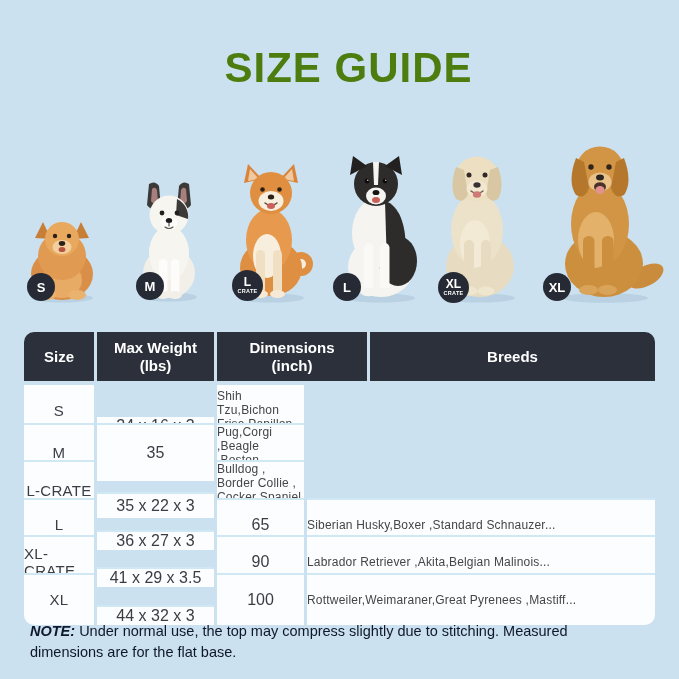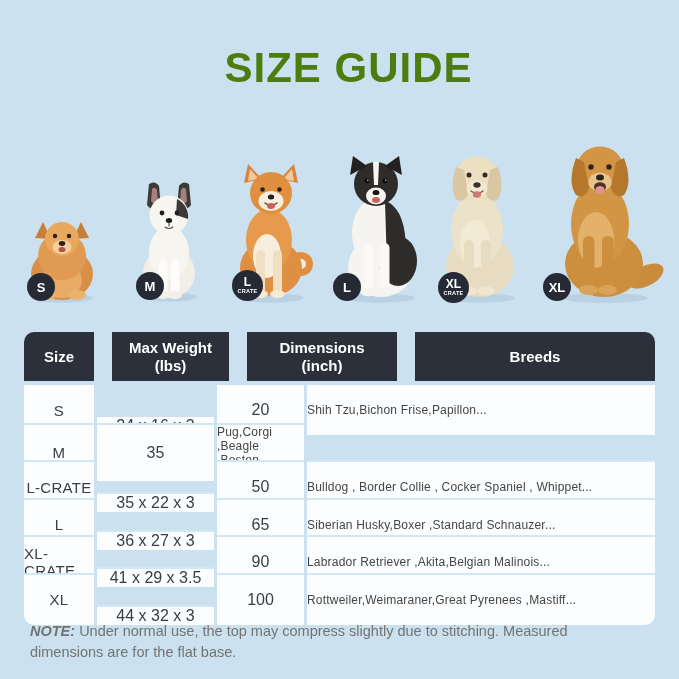--- a/index.html
+++ b/index.html
@@ -18,41 +18,41 @@
   .badge{position:absolute;background:#262a34;border-radius:50%;color:#ffffff;
          display:flex;flex-direction:column;align-items:center;justify-content:center;
          font-weight:700;line-height:1;z-index:5;}
   .badge.plain{width:28px;height:28px;font-size:13px;}
   .badge.crate{width:31px;height:31px;font-size:12px;}
   .badge .badge-sub{font-size:5.5px;letter-spacing:.3px;margin-top:1px;font-weight:700;}
   .badge .badge-sub:empty{display:none;}
 
   
   .t-header{position:absolute;left:24px;top:332px;width:631px;height:49px;
-            display:grid;grid-template-columns:70px 117px 150px 1fr;column-gap:18px;}
+            display:grid;grid-template-columns:70px 117px 150px 1fr;column-gap:3px;}
   .t-header .h-cell{background:#2b303b;color:#ffffff;display:flex;flex-direction:column;
             align-items:center;justify-content:center;font-weight:700;font-size:15px;line-height:1.15;}
   .t-header .h-cell:first-child{border-top-left-radius:10px;}
   .t-header .h-cell:last-child{border-top-right-radius:10px;}
   .t-header .h-line:empty{display:none;}
 
   .t-body{position:absolute;left:24px;top:385px;width:631px;}
   .t-row{display:grid;grid-template-columns:70px 117px 87px 1fr;column-gap:3px;height:37.5px;}
   .t-row .cell{background:#fbfdff;display:flex;align-items:center;justify-content:center;
                color:#3a3e44;box-sizing:border-box;}
   .t-row + .t-row .cell{border-top:2px solid #cfe8f3;}
   .t-row:last-child .cell:first-child{border-bottom-left-radius:10px;}
   .t-row:last-child .cell:last-child{border-bottom-right-radius:10px;}
   .cell.c-size{font-size:15px;letter-spacing:.3px;}
   .cell.c-dim{font-size:16px;margin-top:32px;}
   .cell.c-wt{font-size:16px;}
   .cell.c-breeds{justify-content:flex-start;font-size:12px;color:#454545;letter-spacing:.2px;}
 
   
-  .note{position:absolute;left:30px;top:621px;width:600px;font-size:14.5px;line-height:21px;color:#737373;}
+  .note{position:absolute;left:30px;top:621px;width:600px;font-size:14.5px;line-height:21px;color:#0f172a;}
   .note .note-label{font-weight:700;font-style:italic;}
 </style>
 </head>
 <body>
 
 <div id="canvas">
 
   <div class="title">SIZE GUIDE</div>
 
   <div class="dog" style="left:16px;top:206px;width:92px;height:97px;">
@@ -234,32 +234,30 @@
     <div class="h-cell">
       <span class="h-line">Breeds</span>
 
     </div>
   </div>
 
   <div class="t-body">
     <div class="t-row">
       <div class="cell c-size">S</div>
       <div class="cell c-dim">24 x 16 x 3</div>
-      <div class="cell c-wt">20</div>
       <div class="cell c-breeds">Shih Tzu,Bichon Frise,Papillon...</div>
     </div>
     <div class="t-row">
       <div class="cell c-size">M</div>
       <div class="cell c-wt">35</div>
       <div class="cell c-breeds">Pug,Corgi ,Beagle ,Boston Terrier...</div>
     </div>
     <div class="t-row">
       <div class="cell c-size">L-CRATE</div>
       <div class="cell c-dim">35 x 22 x 3</div>
-      <div class="cell c-wt">50</div>
       <div class="cell c-breeds">Bulldog , Border Collie , Cocker Spaniel , Whippet...</div>
     </div>
     <div class="t-row">
       <div class="cell c-size">L</div>
       <div class="cell c-dim">36 x 27 x 3</div>
       <div class="cell c-wt">65</div>
       <div class="cell c-breeds">Siberian Husky,Boxer ,Standard Schnauzer...</div>
     </div>
     <div class="t-row">
       <div class="cell c-size">XL-CRATE</div>

